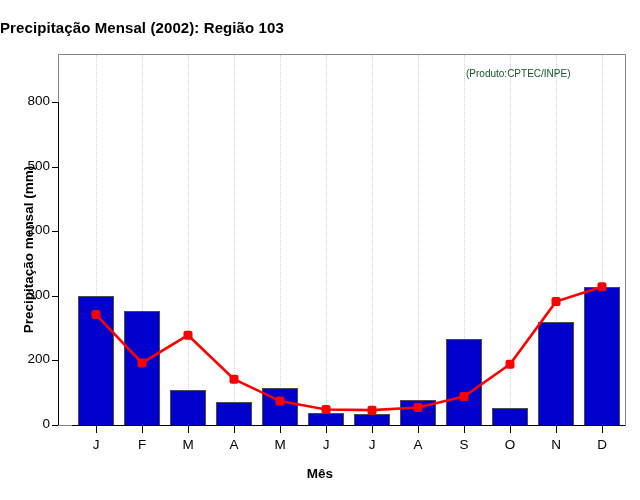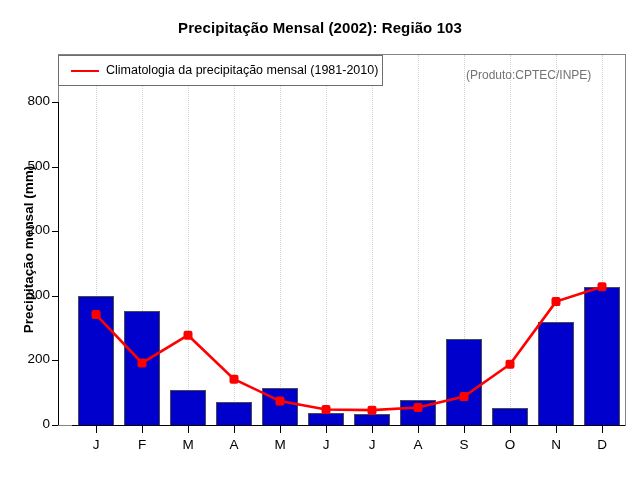--- a/index.html
+++ b/index.html
@@ -19,21 +19,21 @@
     position: absolute;
     left: 0; top: 0;
     width: 640px;
     height: 500px;
   }
   .chart-title {
     position: absolute;
     left: 0;
     top: 19px;
     width: 640px;
-    text-align: center;
+    text-align: left;
     font-size: 15px;
     font-weight: bold;
     letter-spacing: 0.1px;
   }
   
   #plot-frame {
     position: absolute;
     left: 58px;
     top: 54px;
     width: 568px;
@@ -155,22 +155,22 @@
     position: absolute;
     left: 47px;
     top: 7px;
     font-size: 12.5px;
     white-space: nowrap;
   }
   #watermark {
     position: absolute;
     left: 466px;
     top: 68px;
-    font-size: 12px;
-    color: #737373;
+    font-size: 10px;
+    color: #14532d;
     white-space: nowrap;
   }
 </style>
 </head>
 <body>
 
 <div id="figure">
 
   <div class="chart-title">Precipitação Mensal (2002): Região 103</div>
 
@@ -262,21 +262,18 @@
       <div class="xtick-label" style="left: 449px;">S</div>
       <div class="xtick-mark" style="left: 510px;"></div>
       <div class="xtick-label" style="left: 495px;">O</div>
       <div class="xtick-mark" style="left: 556px;"></div>
       <div class="xtick-label" style="left: 541px;">N</div>
       <div class="xtick-mark" style="left: 602px;"></div>
       <div class="xtick-label" style="left: 587px;">D</div>
     </div>
 
   <div id="ylabel">Precipitação mensal (mm)</div>
-
-  <div id="legend-box">
-    <div id="legend-line"></div>
-    <div id="legend-text">Climatologia da precipitação mensal (1981-2010)</div>
-  </div>
+  <div id="xlabel">Mês</div>
+
 
   <div id="watermark">(Produto:CPTEC/INPE)</div>
 
 </div>
 
 </body></html>

